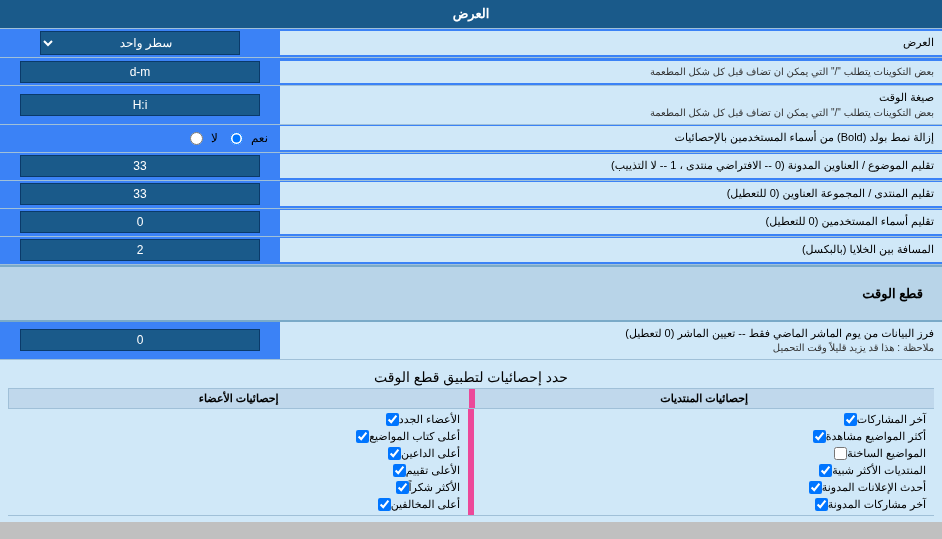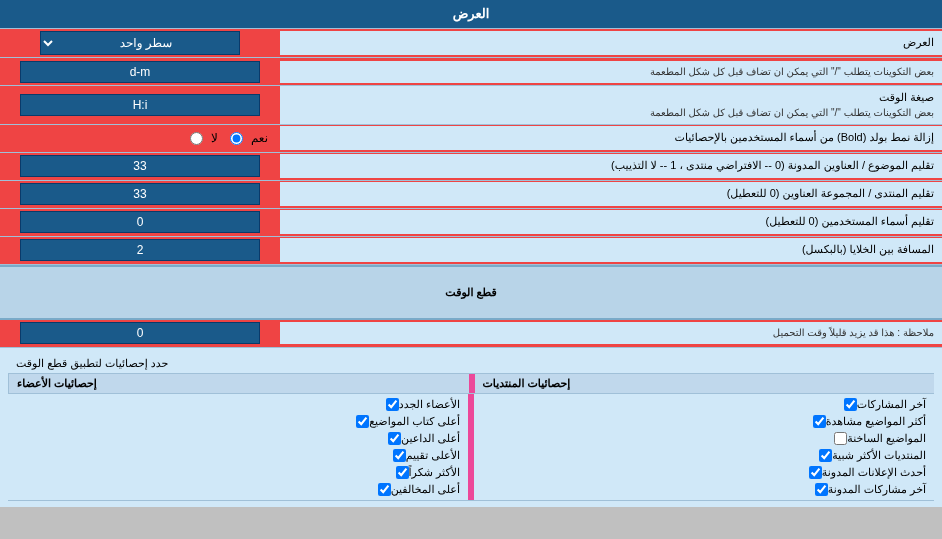--- a/index.html
+++ b/index.html
@@ -4,21 +4,21 @@
   <style>
     * { box-sizing: border-box; margin: 0; padding: 0; }
     body {
       font-family: Arial, Tahoma, sans-serif;
       background: #c0c0c0;
       direction: rtl;
       font-size: 12px;
     }
     .main-container {
       width: 942px;
-      background: #ef4444;
+      background: #3b82f6;
     }
     .row {
       display: flex;
       align-items: center;
       border-bottom: 1px solid #a0c0d8;
       min-height: 28px;
     }
     .row-label {
       flex: 1;
       padding: 4px 8px;
@@ -81,21 +81,21 @@
       padding: 2px 8px;
     }
     .checkbox-col-header {
       flex: 1;
       padding: 3px 8px;
       font-weight: bold;
       color: #000;
       font-size: 11px;
       background: #c0d8ec;
       border-left: 1px solid #a0c0d8;
-      text-align: left;
+      text-align: center;
     }
     .checkbox-item {
       display: flex;
       align-items: center;
       gap: 0;
       padding: 2px 0;
       direction: rtl;
       font-size: 11px;
     }
     .col-divider {
@@ -177,35 +177,36 @@
   </div>
 
   <div class="row">
     <div class="row-label">المسافة بين الخلايا (بالبكسل)</div>
     <div class="row-input" style="text-align:center;">
       <input type="text" class="input-dark" value="2" style="">
     </div>
   </div>
 
   <div class="row" style="background:#b8d4e8; border-top: 2px solid #7aaac8; border-bottom: 2px solid #7aaac8;">
-    <div style="width:100%; text-align:center; font-weight:bold; font-size:11px; padding:19px; color:#000;">قطع الوقت</div>
+    <div style="width:100%; text-align:right; font-weight:bold; font-size:13px; padding:19px; color:#000;">قطع الوقت</div>
   </div>
 
   <div class="row">
     <div class="row-label">
+      <div>فرز البيانات من يوم الماشر الماضي فقط -- تعيين الماشر (0 لتعطيل)</div>
       <div class="sub-text">ملاحظة : هذا قد يزيد قليلاً وقت التحميل</div>
     </div>
     <div class="row-input" style="text-align:center;">
       <input type="text" class="input-dark" value="0" style="">
     </div>
   </div>
 
   <div class="checkboxes-section">
 
-    <div style="text-align:left; padding:3px 8px; font-size:11px; color:#000; border-bottom:1px solid #a0c0d8;">حدد إحصائيات لتطبيق قطع الوقت</div>
+    <div style="text-align:center; padding:3px 8px; font-size:14px; color:#000; border-bottom:1px solid #a0c0d8;">حدد إحصائيات لتطبيق قطع الوقت</div>
 
     <div class="checkboxes-row" style="background:#c0d8ec;">
       <div class="checkbox-col-header col-divider">إحصائيات المنتديات</div>
       <div class="checkbox-col-header">إحصائيات الأعضاء</div>
     </div>
 
     <div class="checkboxes-row">
 
       <div class="checkbox-col col-divider">
         <div class="checkbox-item">

